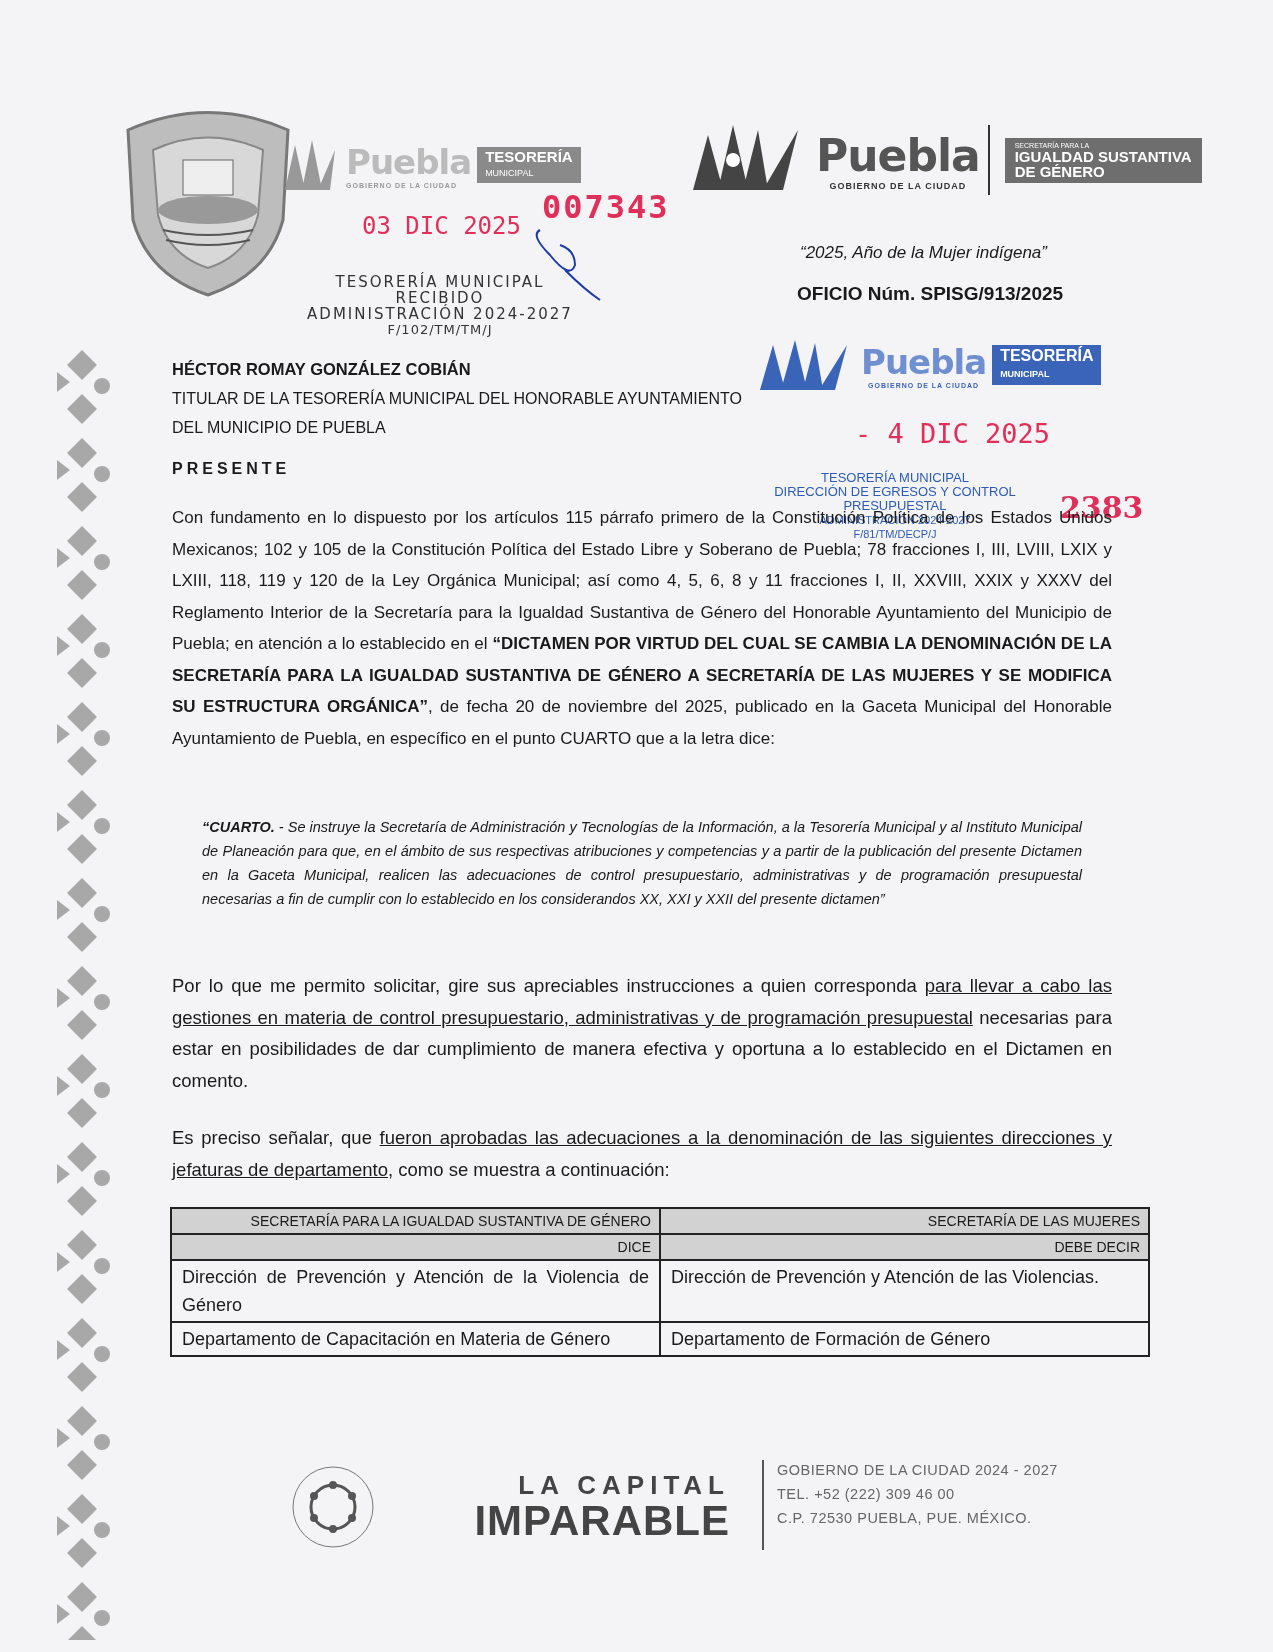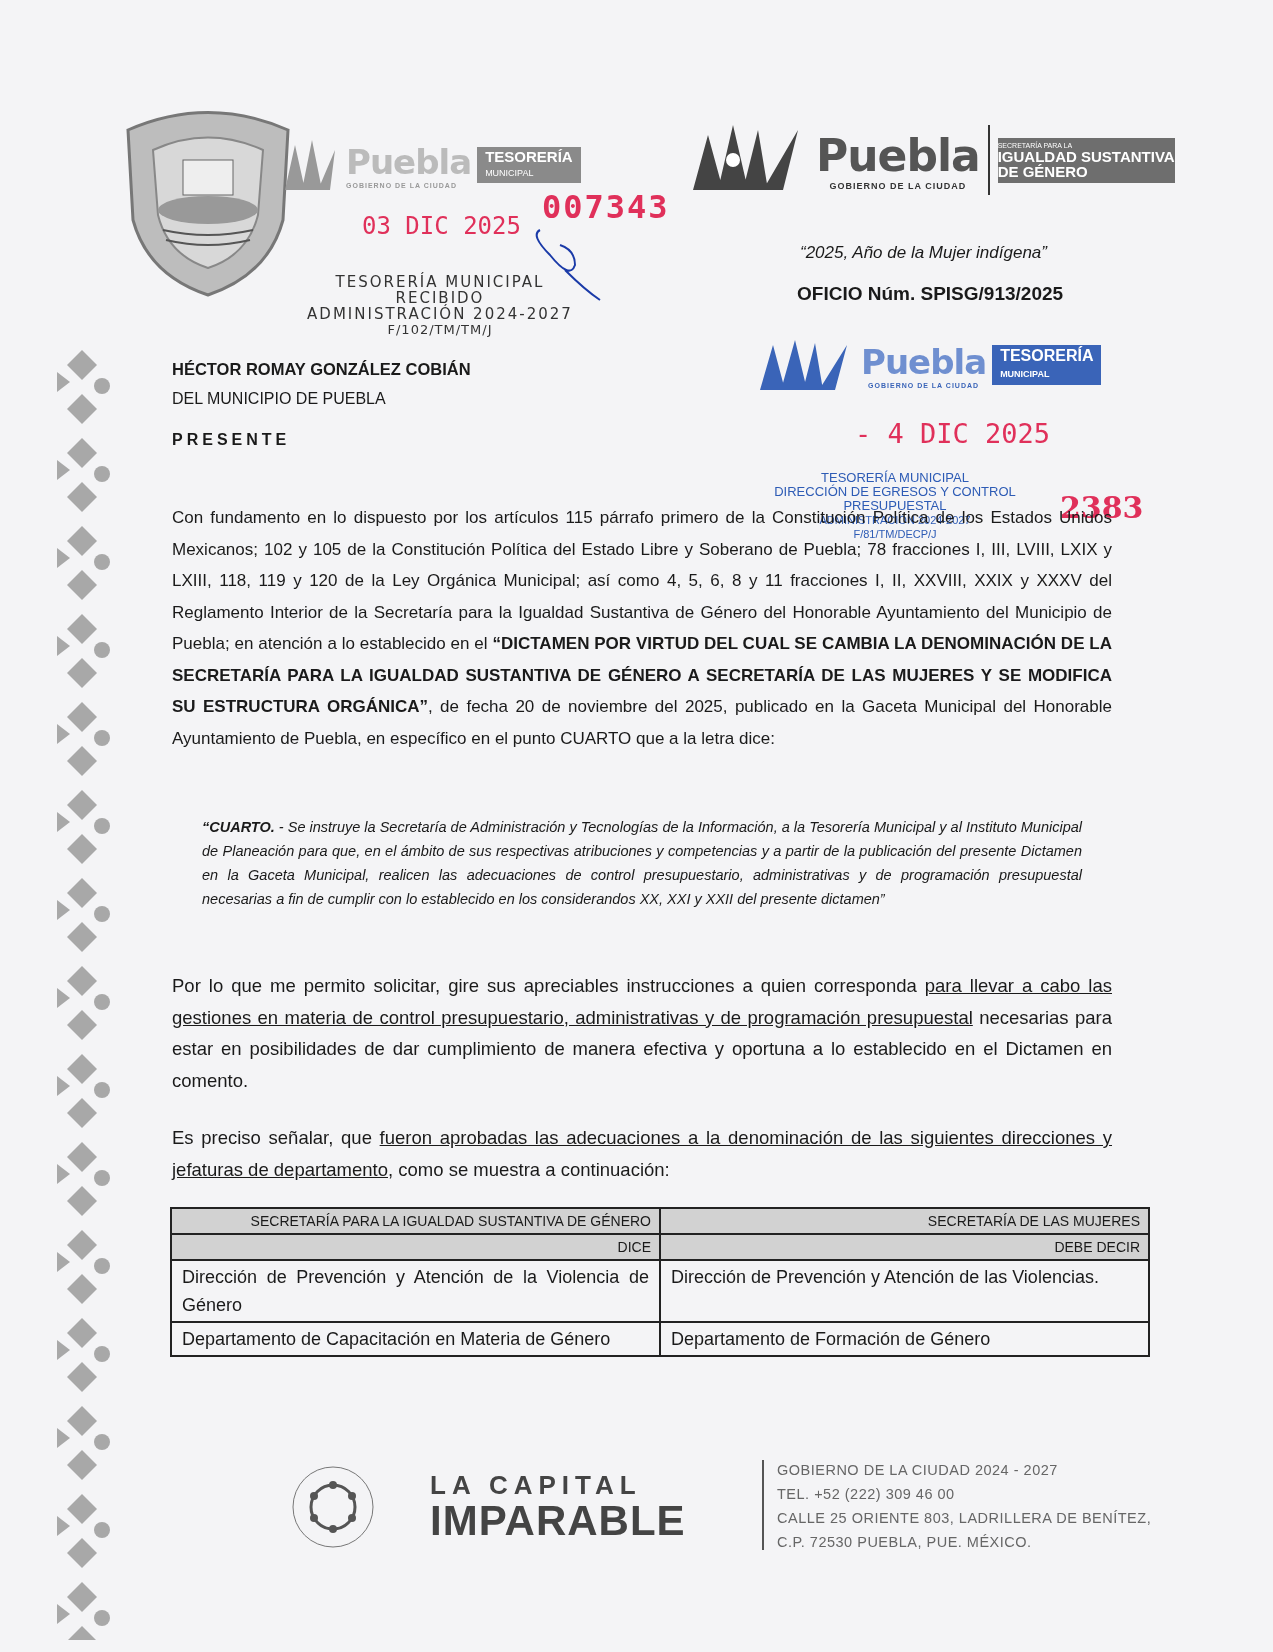--- a/index.html
+++ b/index.html
@@ -15,21 +15,21 @@
   .logo-tes { left:280px; top:130px; width:330px; height:70px; }
   .tes-box { background:#8a8a8a; color:#fff; font-weight:bold; font-size:15px; padding:2px 8px; line-height:16px; }
   .tes-box small { display:block; font-size:9px; font-weight:normal; }
   .stamp-red { color:#e0305a; font-family:"DejaVu Sans Mono", monospace; }
   .rec-stamp { left:290px; top:274px; width:300px; text-align:center; color:#333; font-family:"DejaVu Sans", sans-serif; letter-spacing:2px; line-height:16px; font-size:15px; }
   .rec-stamp .sm { font-size:13px; letter-spacing:1px; }
   
   .logo-right { left:688px; top:115px; width:520px; height:90px; }
   .puebla-word { font-family:"DejaVu Sans", sans-serif; font-weight:bold; font-size:44px; color:#555; letter-spacing:-1px; }
   .gob { font-size:9px; font-weight:bold; color:#333; letter-spacing:1px; }
-  .isg-box { background:#6e6e6e; color:#fff; padding:4px 0; }
+  .isg-box { background:#6e6e6e; color:#fff; padding:4px 10px;margin-left:7px; }
   .isg-box .t1 { font-size:7px; }
   .isg-box .t2 { font-size:15px; font-weight:bold; line-height:15px; }
   .motto { left:800px; top:243px; font-style:italic; font-size:17px; }
   .oficio { left:797px; top:283px; font-weight:bold; font-size:19px; }
   
   .blue-logo { left:755px; top:330px; width:350px; height:70px; color:#3a64b8; }
   .blue-box { background:#3a64b8; color:#fff; font-weight:bold; font-size:16px; padding:2px 8px; line-height:18px; }
   .blue-box small { display:block; font-size:9px; }
   .blue-text { left:765px; top:471px; width:260px; text-align:center; color:#2d5bb5; font-size:13px; line-height:14px; }
   .blue-text .sm { font-size:11px; }
@@ -42,21 +42,21 @@
   .body-p { left:172px; width:940px; font-size:17px; line-height:31.5px; text-align:justify; }
   .quote { left:202px; top:815px; width:880px; font-size:14.5px; font-style:italic; line-height:24px; text-align:justify; }
   .u { text-decoration:underline; }
   b { font-weight:bold; }
   
   table.rn { position:absolute; left:170px; top:1207px; width:980px; border-collapse:collapse; font-size:18px; }
   table.rn td { border:2px solid #222; padding:2px 10px; line-height:28px; vertical-align:top; width:50%; }
   table.rn tr.hd td { background:#d2d2d2; font-size:14px; text-align:right; line-height:22px; padding:1px 8px; }
   
   .foot-seal { left:288px; top:1462px; width:90px; height:90px; }
-  .imparable { left:430px; top:1470px; width:300px; text-align:left; color:#444; }
+  .imparable { left:430px; top:1470px; width:300px; text-align:right; color:#444; }
   .imparable .c1 { font-size:26px; font-weight:bold; letter-spacing:6px; }
   .imparable .c2 { font-size:42px; font-weight:bold; line-height:40px; letter-spacing:1px; }
   .foot-div { left:762px; top:1460px; width:2px; height:90px; background:#555; }
   .foot-info { left:777px; top:1458px; font-size:14.5px; color:#666; line-height:24px; letter-spacing:.5px; }
 </style>
 </head>
 <body>
 
 <div class="abs border-deco">
   <svg viewBox="0 0 60 1290" preserveAspectRatio="none">
@@ -198,20 +198,21 @@
   <div>TESORERÍA MUNICIPAL</div>
   <div>DIRECCIÓN DE EGRESOS Y CONTROL</div>
   <div>PRESUPUESTAL</div>
   <div class="sm">ADMINISTRACIÓN 2024-2027</div>
   <div class="sm">F/81/TM/DECP/J</div>
 </div>
 <div class="abs red-num2">2383</div>
 
 <div class="abs addr">
   <div class="name">HÉCTOR ROMAY GONZÁLEZ COBIÁN</div>
+  <div>TITULAR DE LA TESORERÍA MUNICIPAL DEL HONORABLE AYUNTAMIENTO</div>
   <div>DEL MUNICIPIO DE PUEBLA</div>
   <div class="presente">PRESENTE</div>
 </div>
 
 <div class="abs body-p" style="top:502px;">
   <span>Con fundamento en lo dispuesto por los artículos 115 párrafo primero de la Constitución Política de los Estados Unidos Mexicanos; 102 y 105 de la Constitución Política del Estado Libre y Soberano de Puebla; 78 fracciones I, III, LVIII, LXIX y LXIII, 118, 119 y 120 de la Ley Orgánica Municipal; así como 4, 5, 6, 8 y 11 fracciones I, II, XXVIII, XXIX y XXXV del Reglamento Interior de la Secretaría para la Igualdad Sustantiva de Género del Honorable Ayuntamiento del Municipio de Puebla; en atención a lo establecido en el </span><b>“DICTAMEN POR VIRTUD DEL CUAL SE CAMBIA LA DENOMINACIÓN DE LA SECRETARÍA PARA LA IGUALDAD SUSTANTIVA DE GÉNERO A SECRETARÍA DE LAS MUJERES Y SE MODIFICA SU ESTRUCTURA ORGÁNICA”</b><span>, de fecha 20 de noviembre del 2025, publicado en la Gaceta Municipal del Honorable Ayuntamiento de Puebla, en específico en el punto CUARTO que a la letra dice:</span>
 </div>
 
 <div class="abs quote">
   <b>“CUARTO.</b><span> - Se instruye la Secretaría de Administración y Tecnologías de la Información, a la Tesorería Municipal y al Instituto Municipal de Planeación para que, en el ámbito de sus respectivas atribuciones y competencias y a partir de la publicación del presente Dictamen en la Gaceta Municipal, realicen las adecuaciones de control presupuestario, administrativas y de programación presupuestal necesarias a fin de cumplir con lo establecido en los considerandos XX, XXI y XXII del presente dictamen”</span>
@@ -259,15 +260,14 @@
   </svg>
 </div>
 <div class="abs imparable">
   <div class="c1">LA CAPITAL</div>
   <div class="c2">IMPARABLE</div>
 </div>
 <div class="abs foot-div"></div>
 <div class="abs foot-info">
   <div>GOBIERNO DE LA CIUDAD 2024 - 2027</div>
   <div>TEL. +52 (222) 309 46 00</div>
-  <div>CALLE 25 ORIENTE 803, LADRILLERA DE BENÍTEZ,</div>
   <div>C.P. 72530 PUEBLA, PUE. MÉXICO.</div>
 </div>
 
 </body></html>

